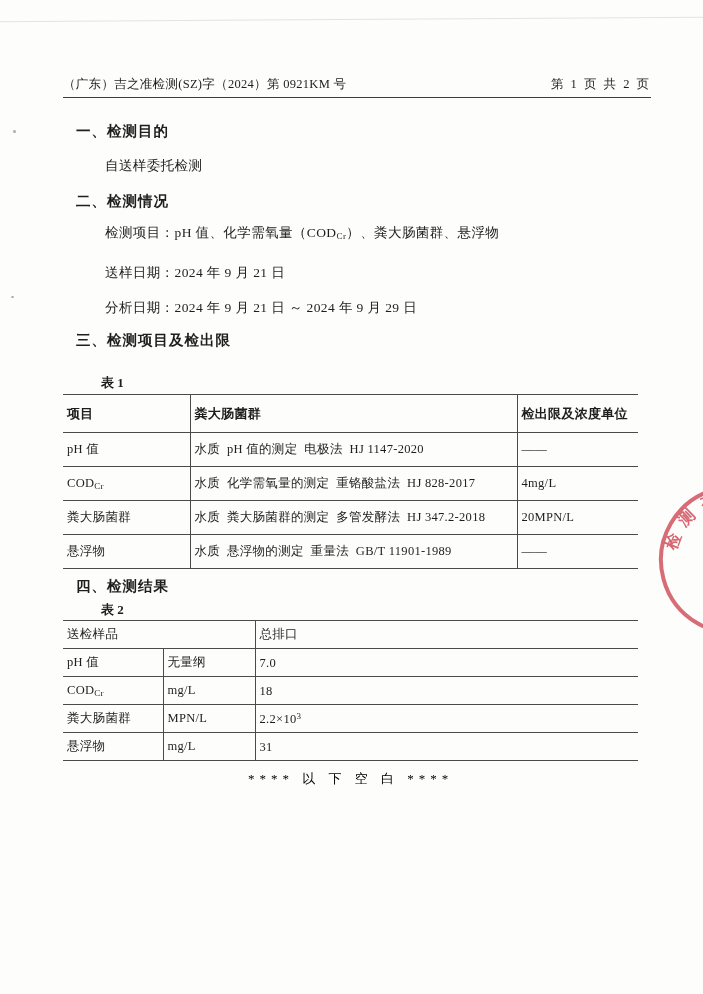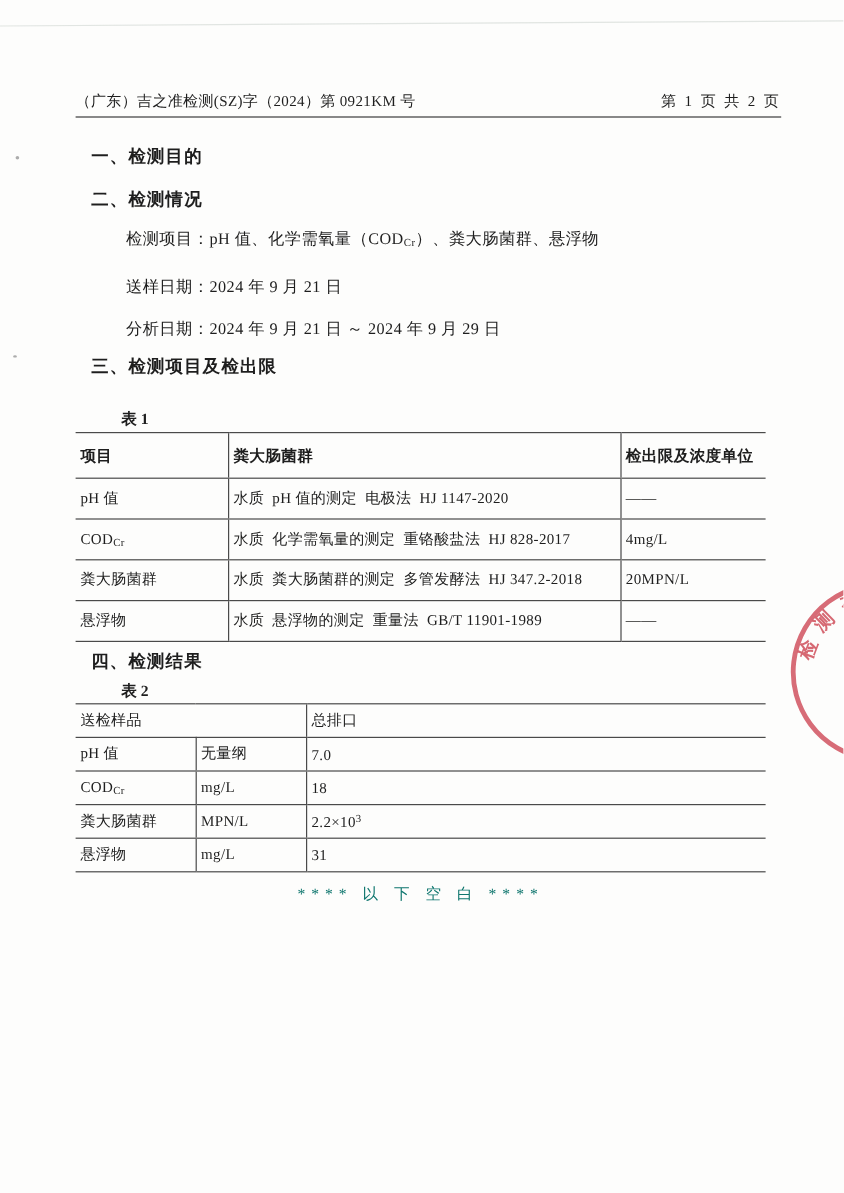--- a/index.html
+++ b/index.html
@@ -69,21 +69,21 @@
   .tbl1 { margin-top:3px; }
   .tbl1 th { height:38px; }
   .tbl1 td { height:34px; }
   .tbl2 { margin-top:2px; }
   .tbl2 td, .tbl2 th { height:28px; }
   sub { font-size:9px; vertical-align:-2px; }
   sup { font-size:9px; vertical-align:4px; }
 
   .footer-note {
     margin-top:9px; text-align:center;
-    font-size:13px; letter-spacing:5px; color:#0f766e;
+    font-size:13px; letter-spacing:5px; color:#000000;
   }
 
   .stamp { position:absolute; left:652px; top:478px; width:164px; height:164px; }
   .stamp svg { overflow:visible; }
   .stamp-ring { fill:none; stroke:var(--stamp-color,#d4606b); stroke-width:4; opacity:.92; }
   .stamp-star { fill:var(--stamp-color,#d4606b); opacity:.92; }
   .stamp-text { fill:var(--stamp-color,#d4606b); opacity:.95;
     font-family:"Liberation Serif","DejaVu Serif",serif; font-weight:700; }
 </style>
 </head>
@@ -95,20 +95,21 @@
   <div class="speck speck2"></div>
 
   <div class="content">
 
     <div class="doc-header">
       <span class="doc-number">（广东）吉之准检测(SZ)字（2024）第 0921KM 号</span>
       <span class="page-info">第 1 页 共 2 页</span>
     </div>
 
     <h2 class="sec sec-1">一、检测目的</h2>
+    <div class="body-line bl-purpose">自送样委托检测</div>
 
     <h2 class="sec sec-2">二、检测情况</h2>
     <div class="body-line bl-items"><span>检测项目：pH 值、化学需氧量（COD</span><sub>Cr</sub><span>）、粪大肠菌群、悬浮物</span></div>
     <div class="body-line bl-sent">送样日期：2024 年 9 月 21 日</div>
     <div class="body-line bl-analysis">分析日期：2024 年 9 月 21 日 ～ 2024 年 9 月 29 日</div>
 
     <h2 class="sec sec-3">三、检测项目及检出限</h2>
     <div class="table-label">表 1</div>
 
     <table class="tbl1">

